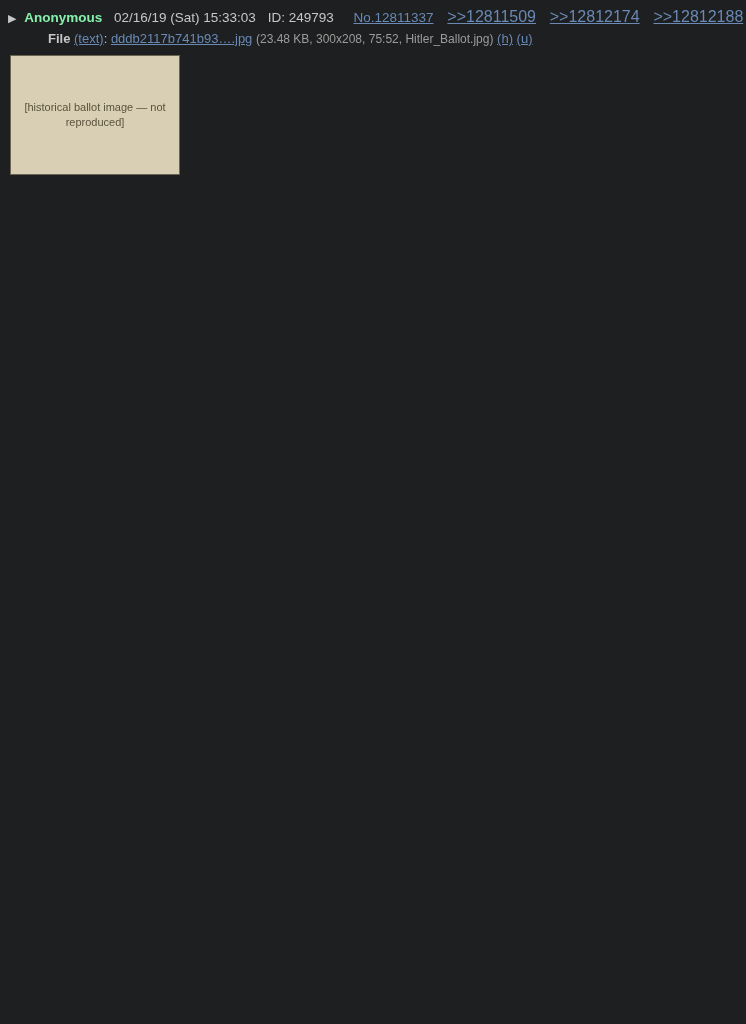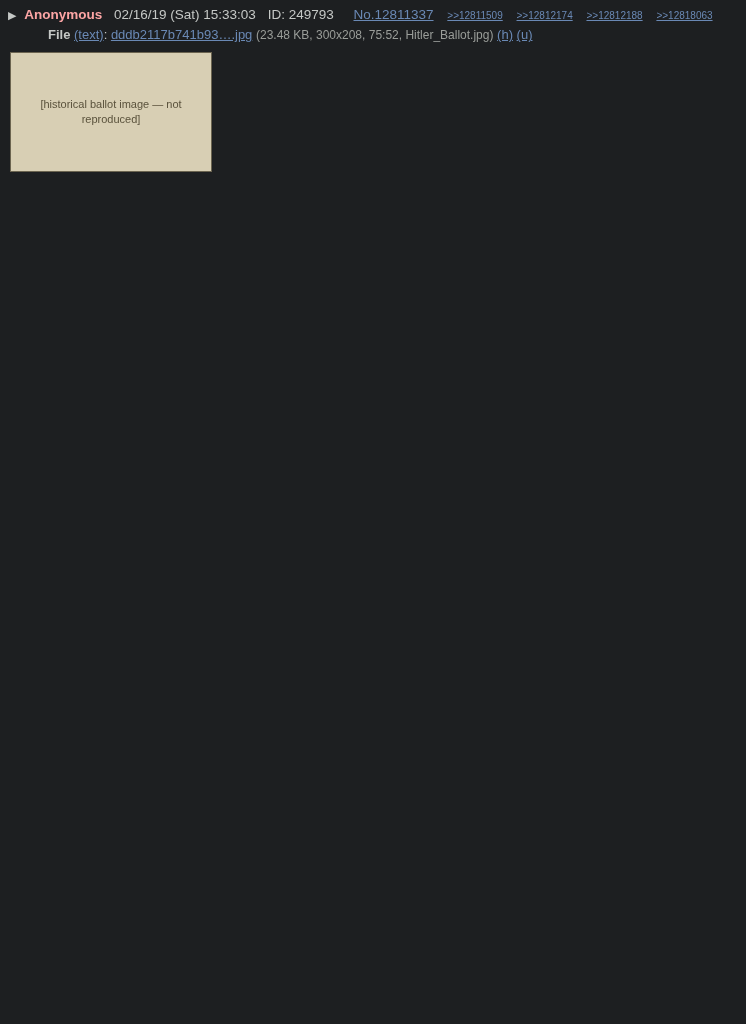--- a/index.html
+++ b/index.html
@@ -22,47 +22,47 @@
     margin-bottom: 2px;
     white-space: nowrap;
   }
   .arrow {
     color: #c5c8c6;
     font-size: 11px;
     margin-right: 4px;
   }
   .poster-name {
     font-weight: bold;
-    color: #fca5a5;
+    color: #86efac;
     text-align: center;
   }
   .post-date { margin-left: 8px; }
   .post-id { margin-left: 8px; }
   .post-no { margin-left: 16px; }
   .link {
     color: #6a89b5;
     text-decoration: underline;
     cursor: pointer;
   }
   .backlink {
     color: #6a89b5;
     text-decoration: underline;
     margin-left: 10px;
-    font-size: 10px;
+    font-size: 16px;
     cursor: pointer;
   }
   .file-line {
     margin: 2px 0 4px 0;
     font-size: 13px;
   }
   .file-label { font-weight: bold; padding-left: 40px; }
   .file-meta { color: #9a9d99; font-size: 12px; }
   .thumb {
     float: left;
-    width: 202px;
+    width: 170px;
     height: 120px;
     margin: 4px 16px 8px 2px;
     background: #d8cfb4;
     border: 1px solid #6b6molecular450;
     border: 1px solid #6b6450;
     display: flex;
     align-items: center;
     justify-content: center;
     color: #5a523c;
     font-size: 11px;

